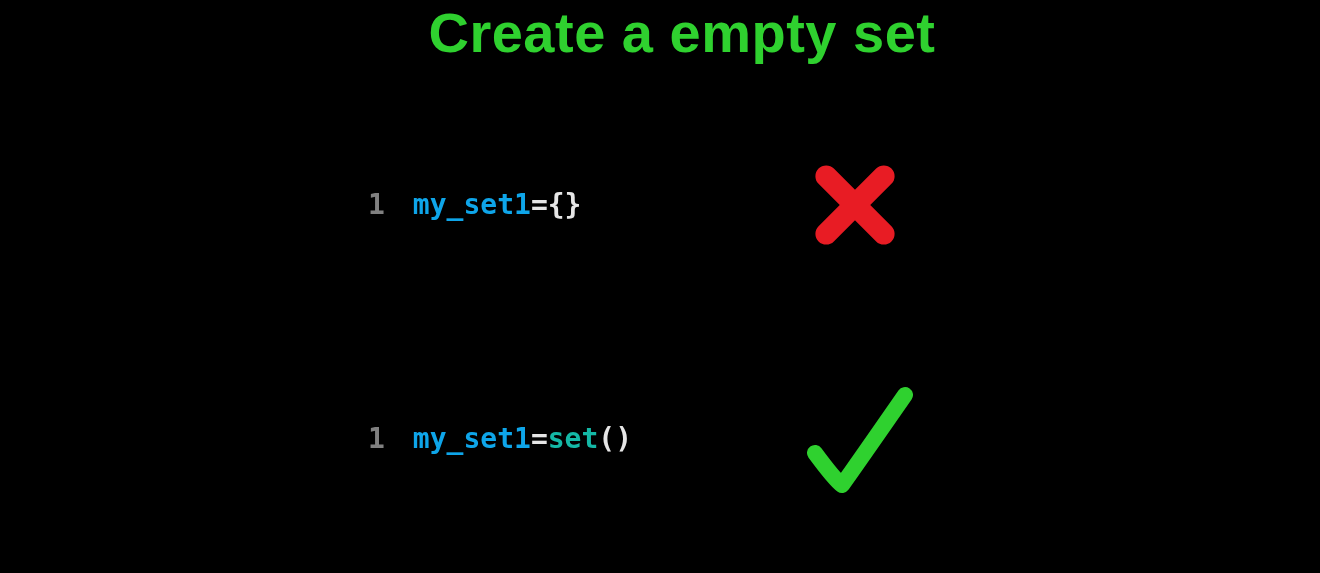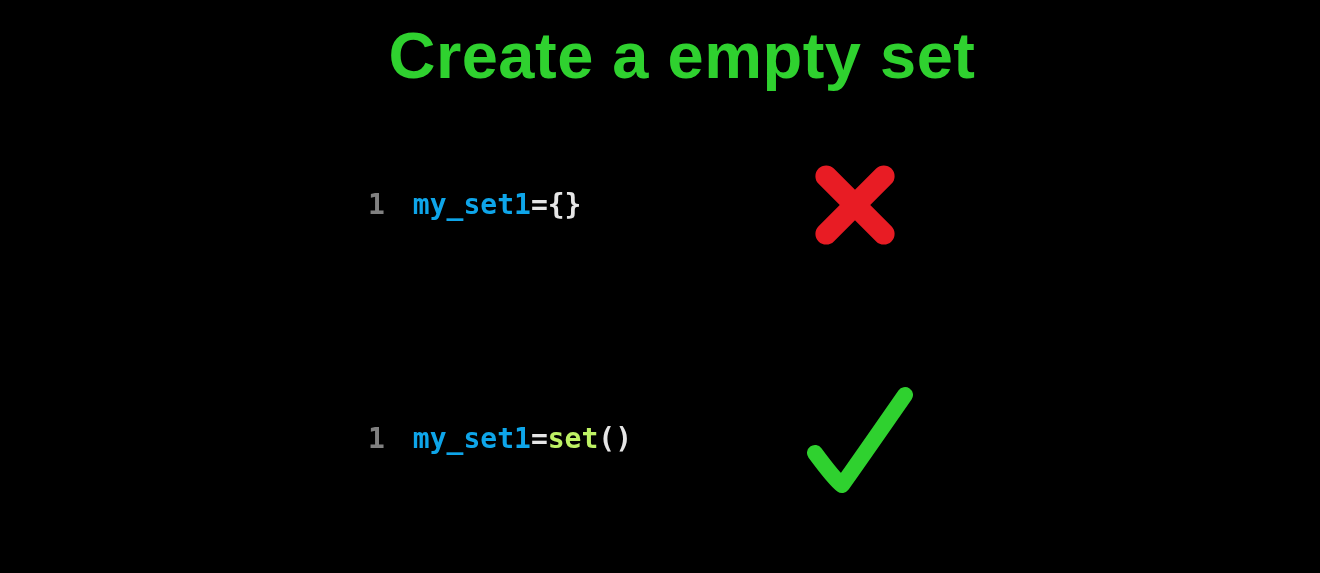--- a/index.html
+++ b/index.html
@@ -10,24 +10,23 @@
     body {
       width: 1320px;
       height: 573px;
       background: #000000;
       font-family: Arial, sans-serif;
       overflow: hidden;
       position: relative;
     }
     .title {
       color: #2fd12f;
-      font-size: 65px;
+      font-size: 56px;
       font-weight: 900;
       text-align: center;
-      padding-top: 18px;
       letter-spacing: 0.5px;
       margin-left: 44px;
     }
     .code-block {
       position: absolute;
       display: flex;
       align-items: center;
       font-family: 'Consolas', 'Monaco', monospace;
       font-size: 28px;
       font-weight: bold;
@@ -39,21 +38,21 @@
     .ident {
       color: #0ea5e9;
     }
     .op {
       color: #e6e6e6;
     }
     .brace {
       color: #e6e6e6;
     }
     .func {
-      color: #bef264;
+      color: #14b8a6;
     }
     .cross-icon {
       position: absolute;
       left: 810px;
       top: 160px;
       width: 90px;
       height: 90px;
     }
     .check-icon {
       position: absolute;

